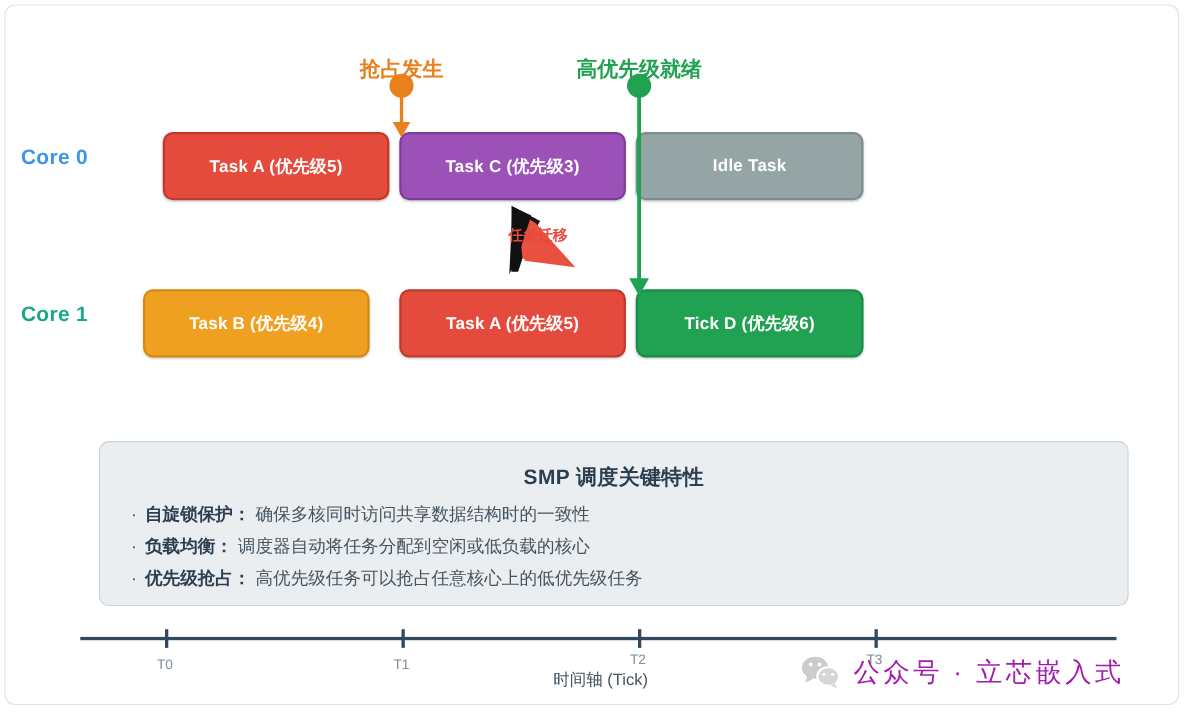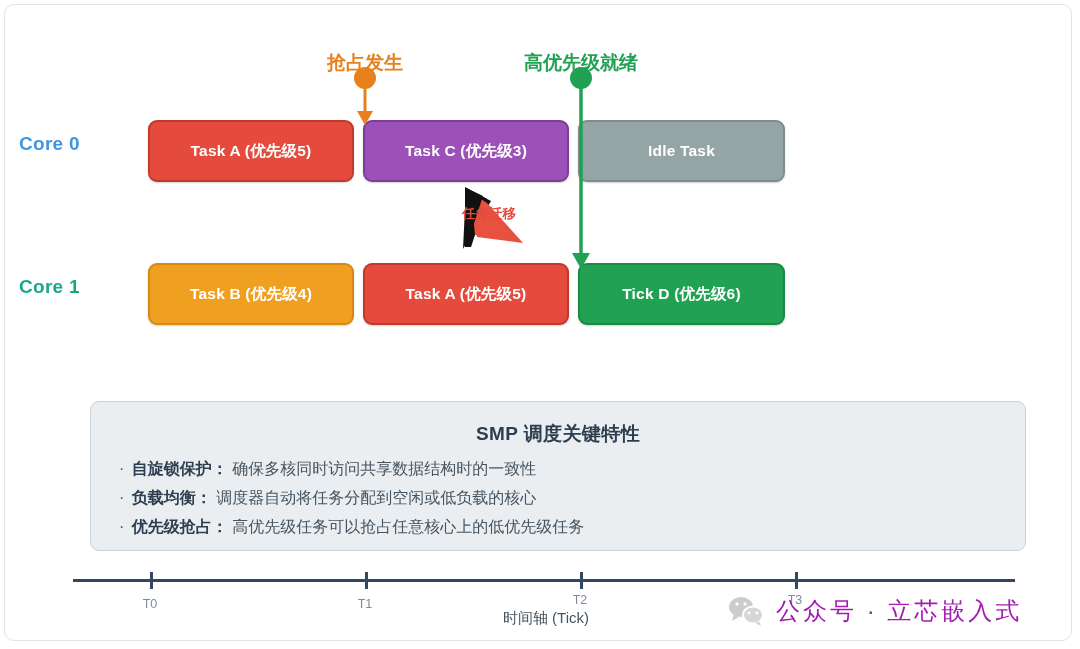--- a/index.html
+++ b/index.html
@@ -43,21 +43,21 @@
     box-sizing:border-box;
     box-shadow:0 1px 2px rgba(0,0,0,.18);
     white-space:nowrap;
   }
   .row0{top:115px;}
   .row1{top:258px;}
 
   .bar-taskA0{left:143px;width:206px;background:#e44b3c;border:2px solid #c0392b;}
   .bar-taskC {left:358px;width:206px;background:#9b51b7;border:2px solid #7d3c98;}
   .bar-idle  {left:573px;width:207px;background:#95a5a5;border:2px solid #7e8c8d;}
-  .bar-taskB {left:143px;width:206px;background:#f0a020;border:2px solid #d68910;}
+  .bar-taskB {left:125px;width:206px;background:#f0a020;border:2px solid #d68910;}
   .bar-taskA1{left:358px;width:206px;background:#e44b3c;border:2px solid #c0392b;}
   .bar-taskD {left:573px;width:207px;background:#21a253;border:2px solid #1b8a46;}
 
   
   .event-label{
     position:absolute;
     font-size:19px;
     font-weight:bold;
     white-space:nowrap;
     transform:translateX(-50%);

